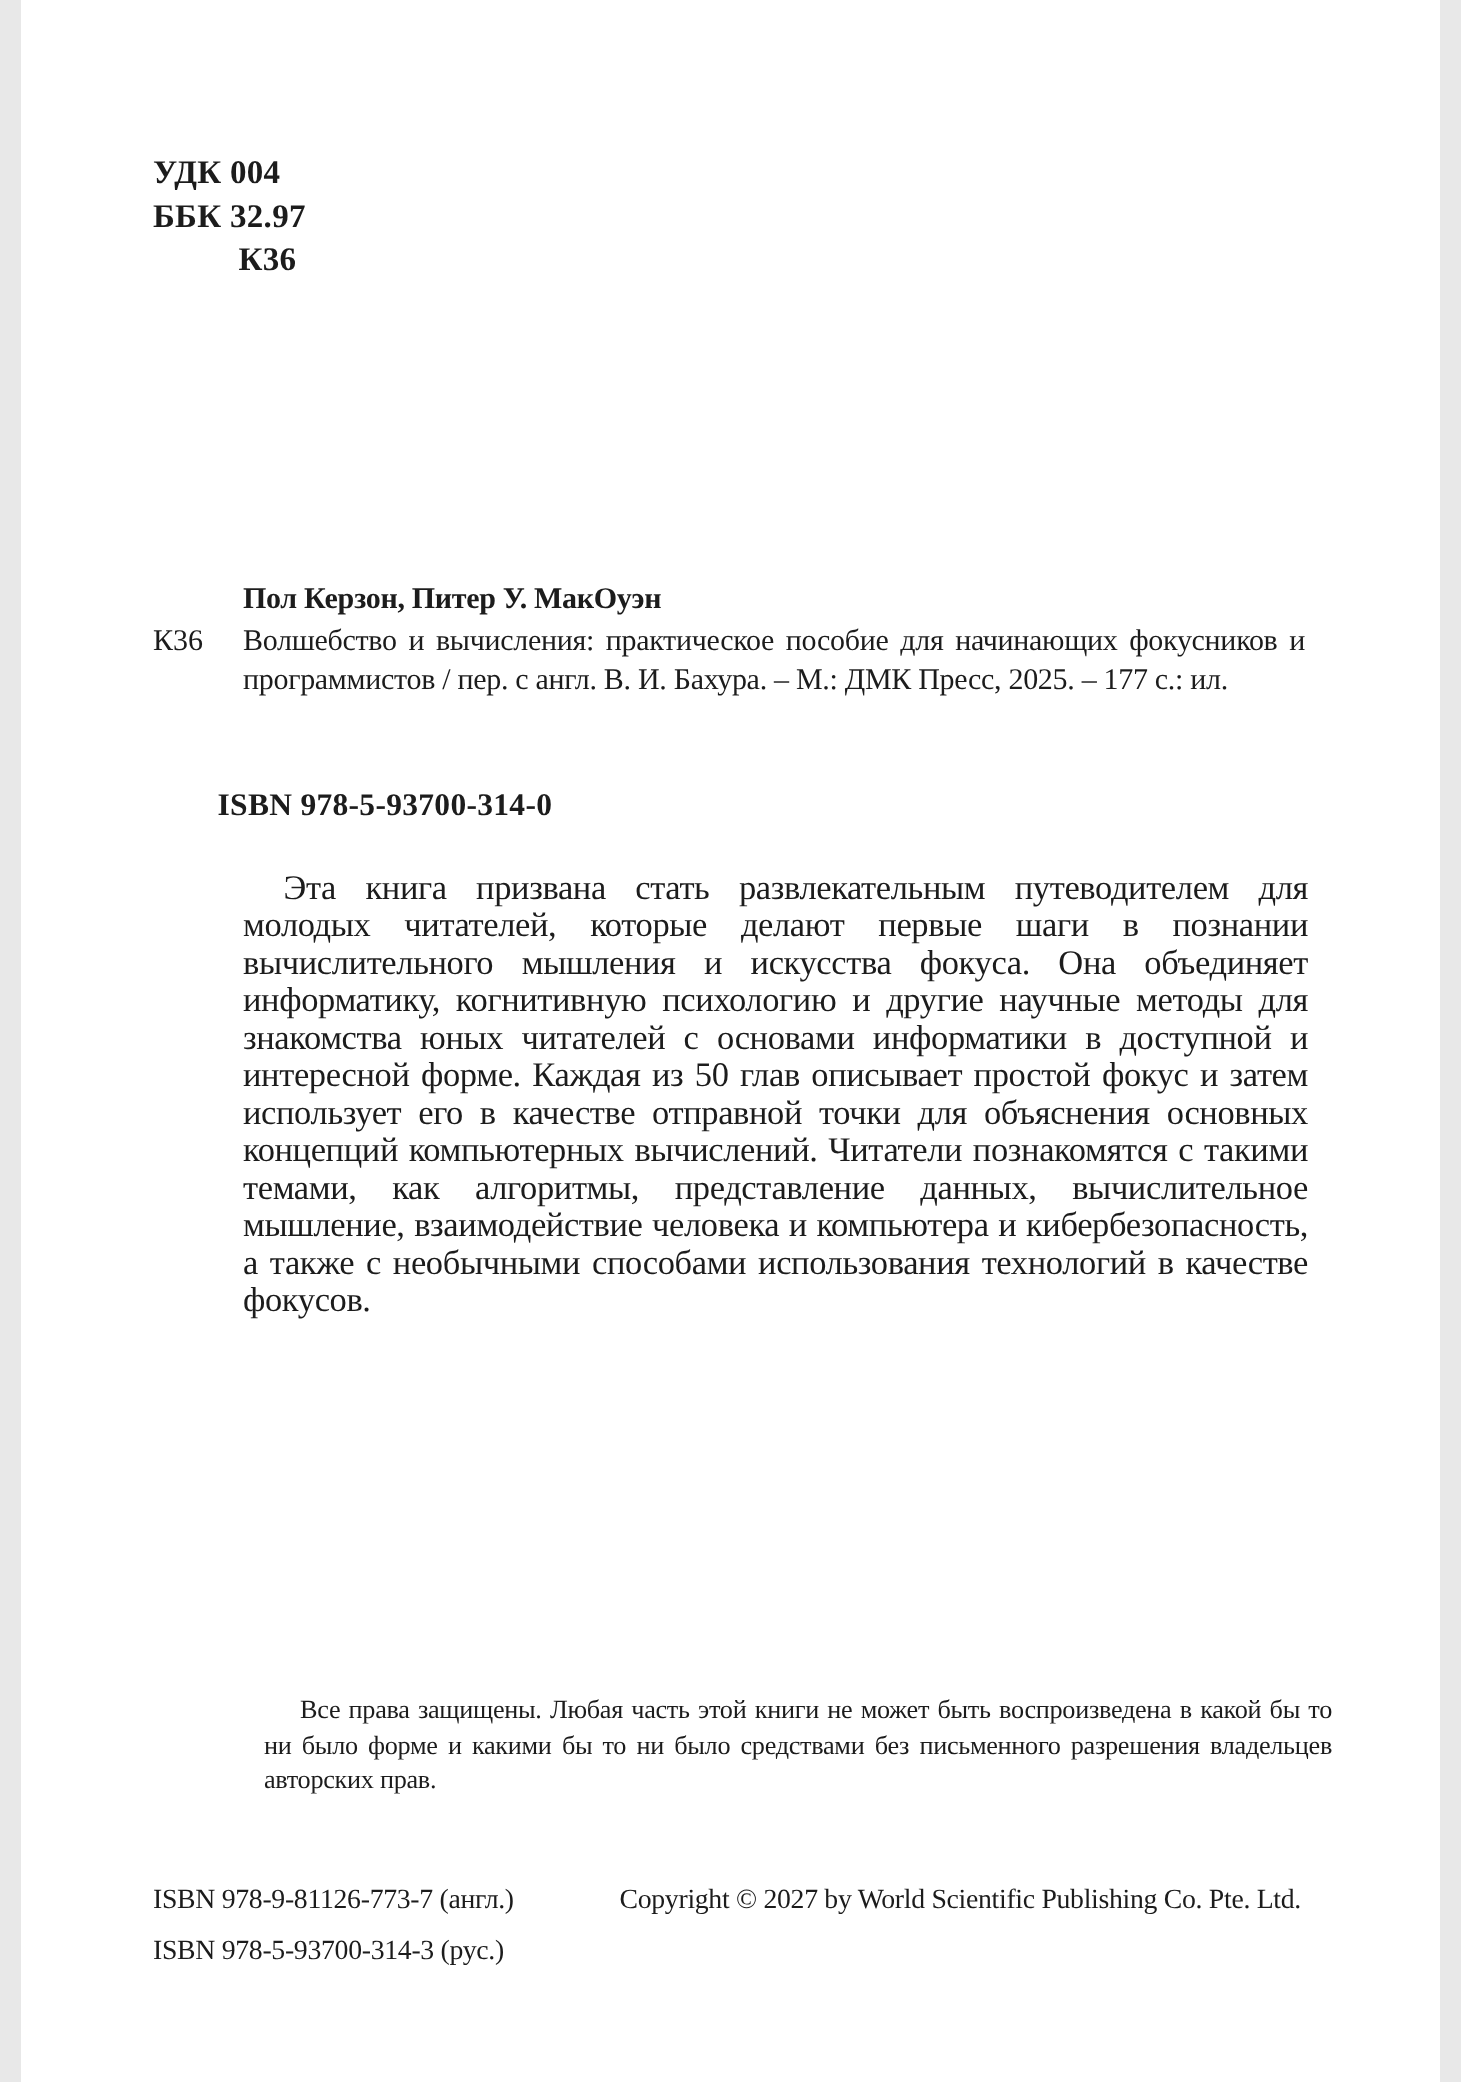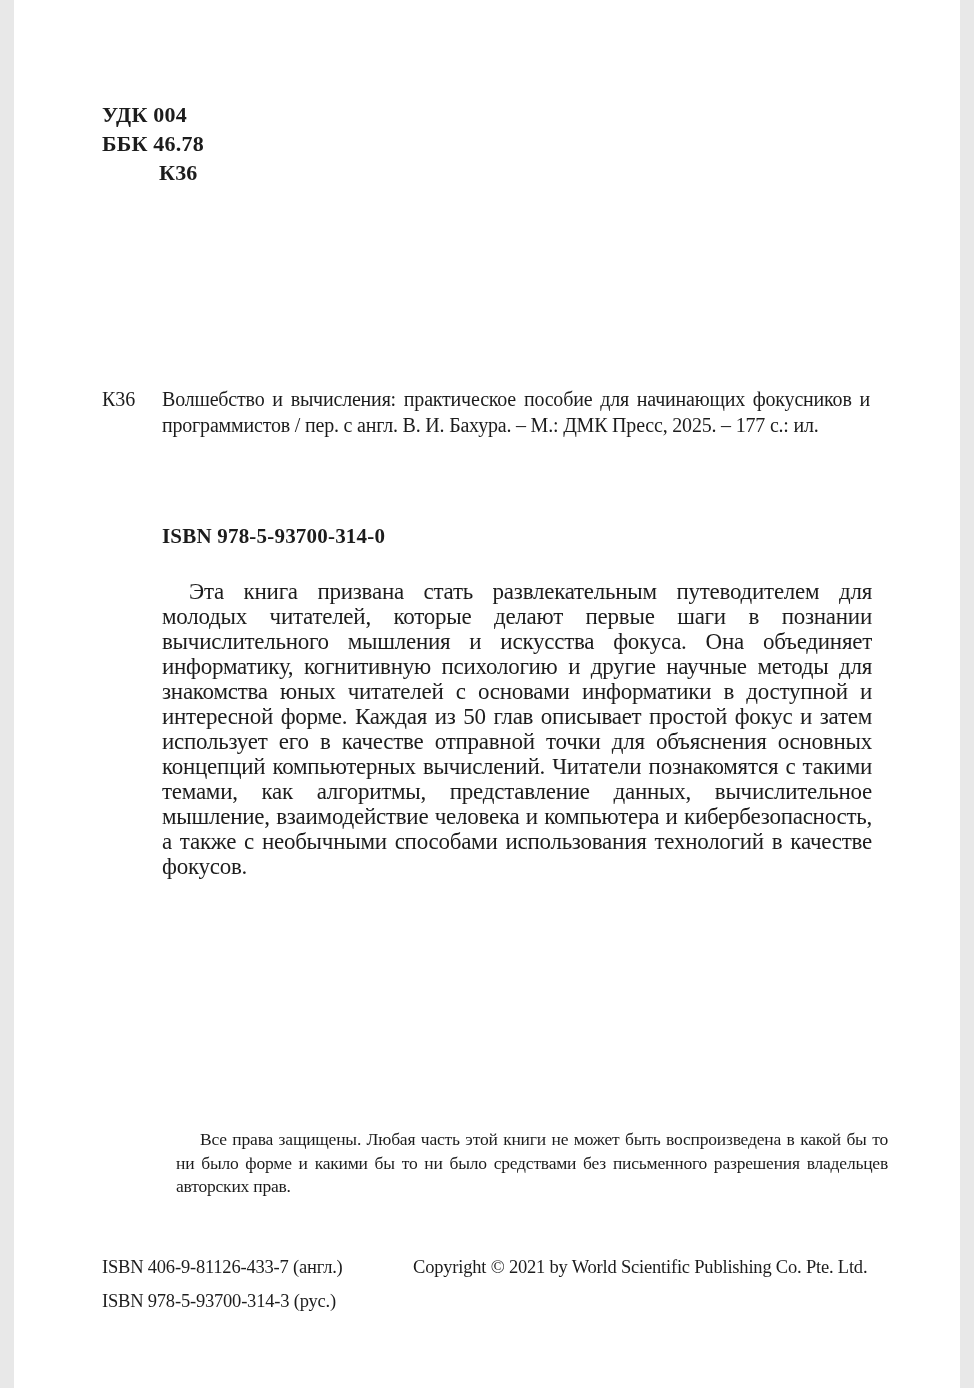--- a/index.html
+++ b/index.html
@@ -51,21 +51,21 @@
     top: 0;
     letter-spacing: 0;
   }
   .catalog-card .description {
     margin: 0;
     text-align: justify;
   }
 
   .isbn-main {
     position: absolute;
-    left: 148px;
+    left: 131px;
     top: 524px;
     font-size: 21px;
     font-weight: bold;
     letter-spacing: 0.2px;
     white-space: nowrap;
   }
 
   .annotation {
     position: absolute;
     left: 148px;
@@ -115,43 +115,44 @@
   }
   .imprint-line { white-space: pre-wrap; }
 </style>
 </head>
 <body>
 
 <div class="page">
 
   <div class="top-codes">
     <div class="code-line">УДК 004</div>
-    <div class="code-line">ББК 46.78</div>
+    <div class="code-line">ББК 32.97</div>
     <div class="code-line code-k36">К36</div>
   </div>
 
   <div class="catalog-card">
+    <p class="authors">Пол Керзон, Питер У. МакОуэн</p>
     <div class="desc-wrap">
       <span class="margin-code">К36</span>
       <p class="description">Волшебство и вычисления: практическое пособие для начинающих фокусников и программистов / пер. с англ. В. И. Бахура. – М.: ДМК Пресс, 2025. – 177 с.: ил.</p>
     </div>
   </div>
 
   <div class="isbn-main">ISBN 978-5-93700-314-0</div>
 
   <div class="annotation">
     <p>Эта книга призвана стать развлекательным путеводителем для молодых читателей, которые делают первые шаги в познании вычислительного мышления и искусства фокуса. Она объединяет информатику, когнитивную психологию и другие научные методы для знакомства юных читателей с основами информатики в доступной и интересной форме. Каждая из 50 глав описывает простой фокус и затем использует его в качестве отправной точки для объяснения основных концепций компьютерных вычислений. Читатели познакомятся с такими темами, как алгоритмы, представление данных, вычислительное мышление, взаимодействие человека и компьютера и кибербезопасность, а также с необычными способами использования технологий в качестве фокусов.</p>
   </div>
 
   <div class="rights">
     <p>Все права защищены. Любая часть этой книги не может быть воспроизведена в какой бы то ни было форме и какими бы то ни было средствами без письменного разрешения владельцев авторских прав.</p>
   </div>
 
   <div class="imprint-left">
-    <div class="imprint-line">ISBN 406-9-81126-433-7 (англ.)</div>
+    <div class="imprint-line">ISBN 978-9-81126-773-7 (англ.)</div>
     <div class="imprint-line">ISBN 978-5-93700-314-3 (рус.)</div>
   </div>
 
   <div class="imprint-right">
-    <div class="imprint-line">Copyright © 2021 by World Scientific Publishing Co. Pte. Ltd.</div>
+    <div class="imprint-line">Copyright © 2027 by World Scientific Publishing Co. Pte. Ltd.</div>
   </div>
 
 </div>
 
 </body></html>

